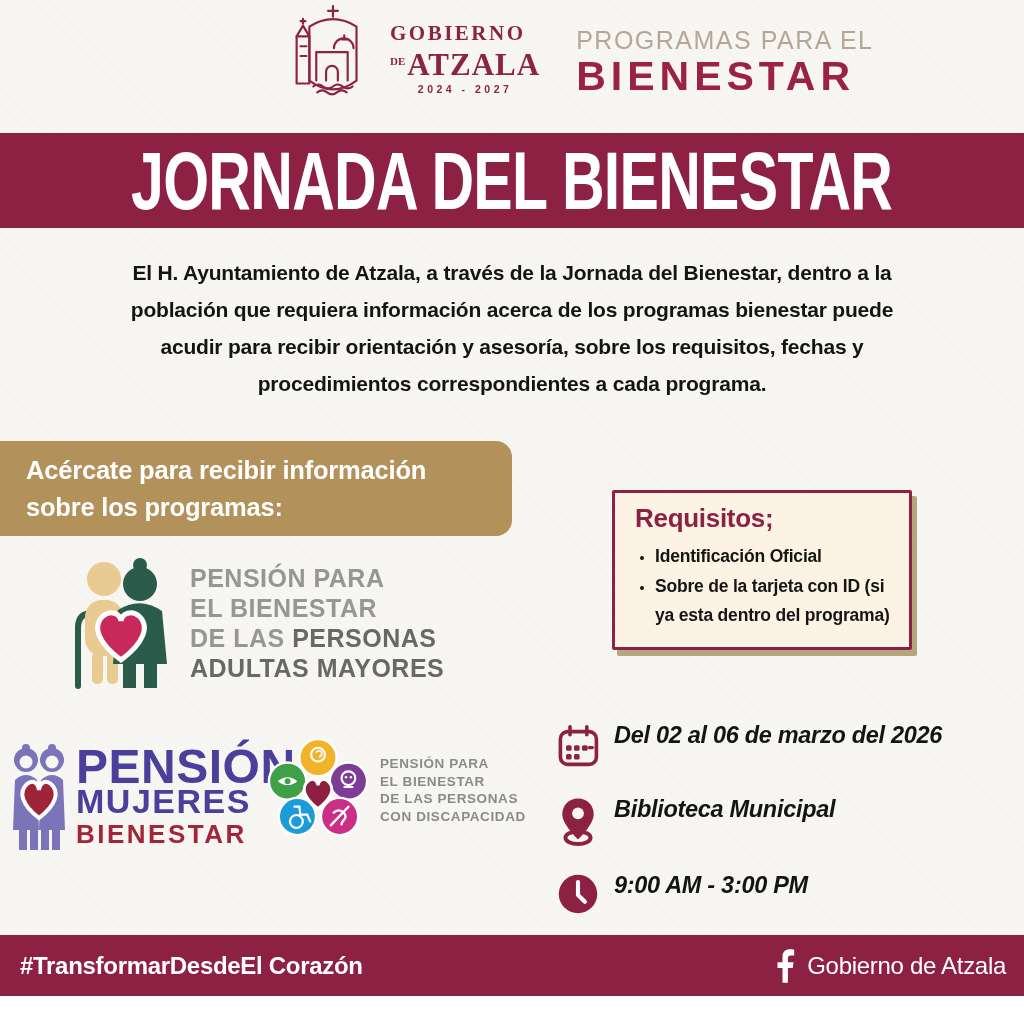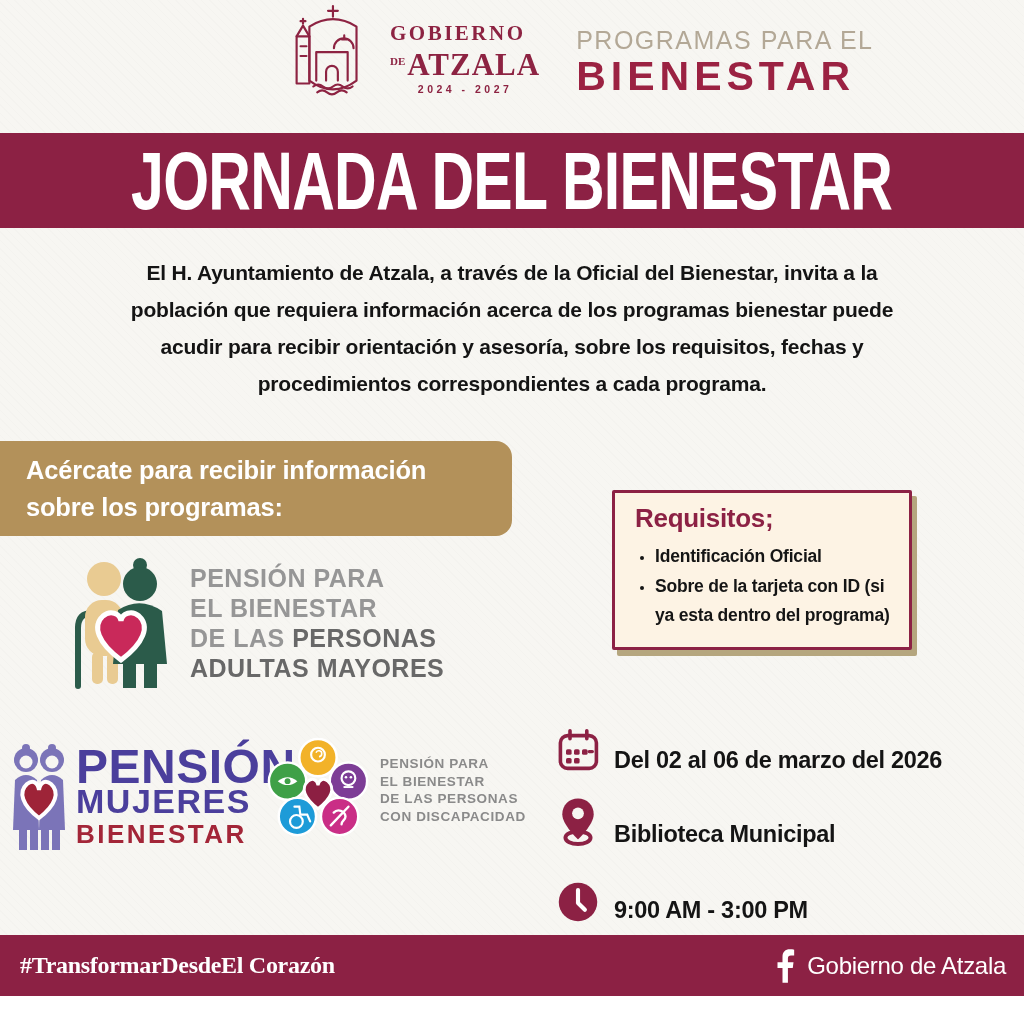--- a/index.html
+++ b/index.html
@@ -50,27 +50,27 @@
   .disc{position:absolute;top:736px;left:264px;display:flex;align-items:center;}
   .disc-icon{width:108px;height:108px;}
   .disc-text{margin-left:8px;font-size:13.5px;line-height:17.5px;font-weight:700;color:#8a8a8a;letter-spacing:0.6px;white-space:nowrap;}
   
   .req{position:absolute;top:490px;left:612px;width:300px;box-sizing:border-box;background:#fdf3e4;border:3px solid #8c2144;border-radius:2px;box-shadow:5px 6px 0 #b5a67e;padding:10px 14px 16px 20px;}
   .req-title{color:#8c2144;font-size:26px;font-weight:800;letter-spacing:-0.3px;}
   .req ul{margin:8px 0 0 0;padding-left:20px;}
   .req li{font-size:17.5px;font-weight:700;line-height:29px;color:#151515;max-width:238px;margin-bottom:1px;letter-spacing:-0.2px;}
   .req li::marker{font-size:13px;color:#151515;}
   
-  .info-row{position:absolute;left:552px;height:52px;display:flex;align-items:flex-end;}
+  .info-row{position:absolute;left:552px;height:52px;display:flex;align-items:flex-start;font-style:italic;}
   .row-cal{top:722px;} .row-loc{top:796px;} .row-clk{top:872px;}
   .info-icon{width:52px;display:flex;justify-content:center;align-items:center;}
   .info-text{margin-left:10px;font-size:23.5px;font-weight:800;color:#141414;white-space:nowrap;letter-spacing:-0.3px;}
   
   .footer{position:absolute;bottom:0;left:0;width:1024px;height:61px;background:#8c2144;display:flex;align-items:center;justify-content:space-between;box-sizing:border-box;padding:0 18px 0 20px;color:#fff;}
-  .foot-hash{font-size:24px;font-weight:700;letter-spacing:-0.3px;font-family:Liberation Serif, serif;}
+  .foot-hash{font-size:24px;font-weight:700;letter-spacing:-0.3px;}
   .foot-fb{display:flex;align-items:center;}
   .fb-f{width:20px;height:34px;margin-right:12px;}
   .foot-fb-label{font-size:24px;font-weight:400;letter-spacing:-0.3px;}
 </style>
 </head>
 <body>
 
 <div class="canvas">
 
   <div class="header">
@@ -97,21 +97,21 @@
       <div class="prog-line1">PROGRAMAS PARA EL</div>
       <div class="prog-line2">BIENESTAR</div>
     </div>
   </div>
 
   <div class="banner">
     <div class="banner-title">JORNADA DEL BIENESTAR</div>
   </div>
 
   <div class="intro">
-    <div class="intro-line">El H. Ayuntamiento de Atzala, a través de la Oficial del Bienestar, invita a la</div>
+    <div class="intro-line">El H. Ayuntamiento de Atzala, a través de la Jornada del Bienestar, dentro a la</div>
     <div class="intro-line">población que requiera información acerca de los programas bienestar puede</div>
     <div class="intro-line">acudir para recibir orientación y asesoría, sobre los requisitos, fechas y</div>
     <div class="intro-line">procedimientos correspondientes a cada programa.</div>
   </div>
 
   <div class="cta">
     <div class="cta-line">Acércate para recibir información</div>
     <div class="cta-line">sobre los programas:</div>
   </div>
 

